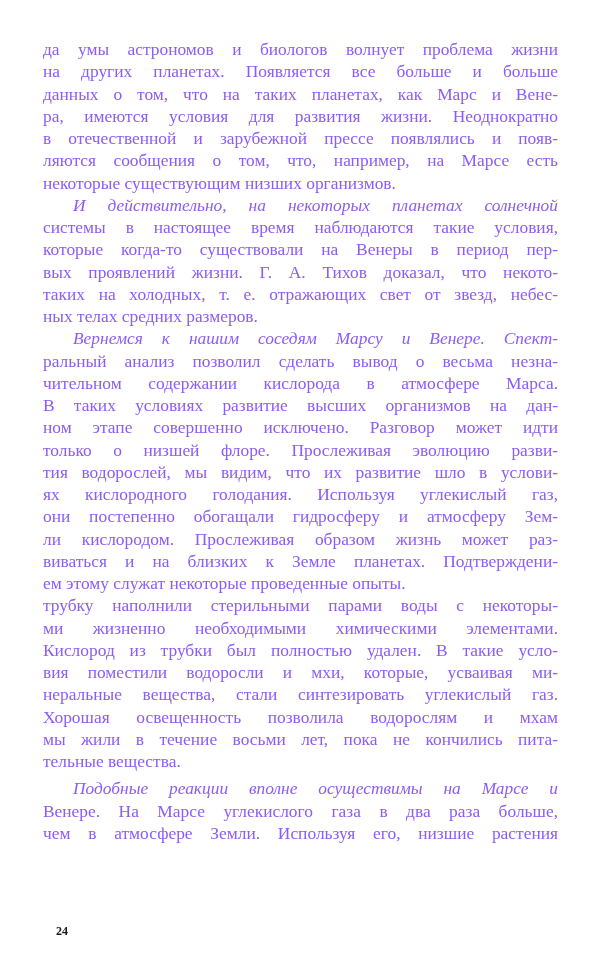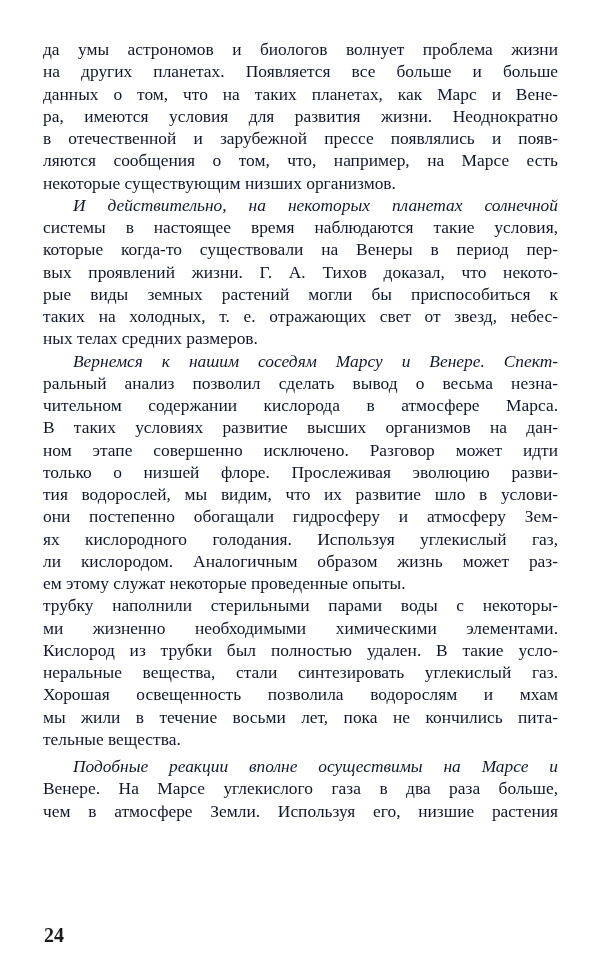--- a/index.html
+++ b/index.html
@@ -1,32 +1,32 @@
 <!DOCTYPE html>
 <html><head>
 <meta charset="utf-8">
 <style>
   html, body { margin: 0; padding: 0; background: #ffffff; }
   body { width: 600px; height: 977px; overflow: hidden; position: relative; }
   .page {
     position: absolute; left: 43px; top: 38px; width: 515px;
     font-family: "Liberation Serif", "DejaVu Serif", serif;
-    font-size: 17.4px; line-height: 22.25px; color: #0f172a;
+    font-size: 17.4px; line-height: 22.25px; color: #8b5cf6;
   }
   .line {
     display: block; white-space: nowrap; text-align: justify;
     text-align-last: justify; height: 22.25px;
   }
   .line.last { text-align-last: left; }
   .line.indent { padding-left: 30px; font-style: italic; }
   .para-gap { height: 5px; }
   .page-number {
-    position: absolute; left: 44px; top: 924px;
+    position: absolute; left: 56px; top: 924px;
     font-family: "Liberation Serif", "DejaVu Serif", serif;
-    font-weight: bold; font-size: 20px; color: #1a1a1a;
+    font-weight: bold; font-size: 12px; color: #1a1a1a;
   }
 </style>
 </head>
 <body>
 
 <div class="page">
 
   <div>
     <span class="line">да умы астрономов и биологов волнует проблема жизни</span>
     <span class="line">на других планетах. Появляется все больше и больше</span>
@@ -35,43 +35,44 @@
     <span class="line">в отечественной и зарубежной прессе появлялись и появ-</span>
     <span class="line">ляются сообщения о том, что, например, на Марсе есть</span>
     <span class="line last">некоторые существующим низших организмов.</span>
   </div>
 
   <div>
     <span class="line indent">И действительно, на некоторых планетах солнечной</span>
     <span class="line">системы в настоящее время наблюдаются такие условия,</span>
     <span class="line">которые когда-то существовали на Венеры в период пер-</span>
     <span class="line">вых проявлений жизни. Г. А. Тихов доказал, что некото-</span>
-    <span class="line">рые виды земных растений могли бы приспособиться к</span>
     <span class="line">таких на холодных, т. е. отражающих свет от звезд, небес-</span>
     <span class="line last">ных телах средних размеров.</span>
   </div>
 
   <div>
     <span class="line indent">Вернемся к нашим соседям Марсу и Венере. Спект-</span>
     <span class="line">ральный анализ позволил сделать вывод о весьма незна-</span>
     <span class="line">чительном содержании кислорода в атмосфере Марса.</span>
     <span class="line">В таких условиях развитие высших организмов на дан-</span>
     <span class="line">ном этапе совершенно исключено. Разговор может идти</span>
     <span class="line">только о низшей флоре. Прослеживая эволюцию разви-</span>
     <span class="line">тия водорослей, мы видим, что их развитие шло в услови-</span>
+    <span class="line">ях кислородного голодания. Используя углекислый газ,</span>
     <span class="line">они постепенно обогащали гидросферу и атмосферу Зем-</span>
-    <span class="line">ях кислородного голодания. Используя углекислый газ,</span>
-    <span class="line">ли кислородом. Аналогичным образом жизнь может раз-</span>
+    <span class="line">ли кислородом. Прослеживая образом жизнь может раз-</span>
+    <span class="line">виваться и на близких к Земле планетах. Подтверждени-</span>
     <span class="line last">ем этому служат некоторые проведенные опыты.</span>
   </div>
 
   <div>
     <span class="line">трубку наполнили стерильными парами воды с некоторы-</span>
     <span class="line">ми жизненно необходимыми химическими элементами.</span>
     <span class="line">Кислород из трубки был полностью удален. В такие усло-</span>
+    <span class="line">вия поместили водоросли и мхи, которые, усваивая ми-</span>
     <span class="line">неральные вещества, стали синтезировать углекислый газ.</span>
     <span class="line">Хорошая освещенность позволила водорослям и мхам</span>
     <span class="line">мы жили в течение восьми лет, пока не кончились пита-</span>
     <span class="line last">тельные вещества.</span>
   </div>
 
   <div class="para-gap"></div>
 
   <div>
     <span class="line indent">Подобные реакции вполне осуществимы на Марсе и</span>

